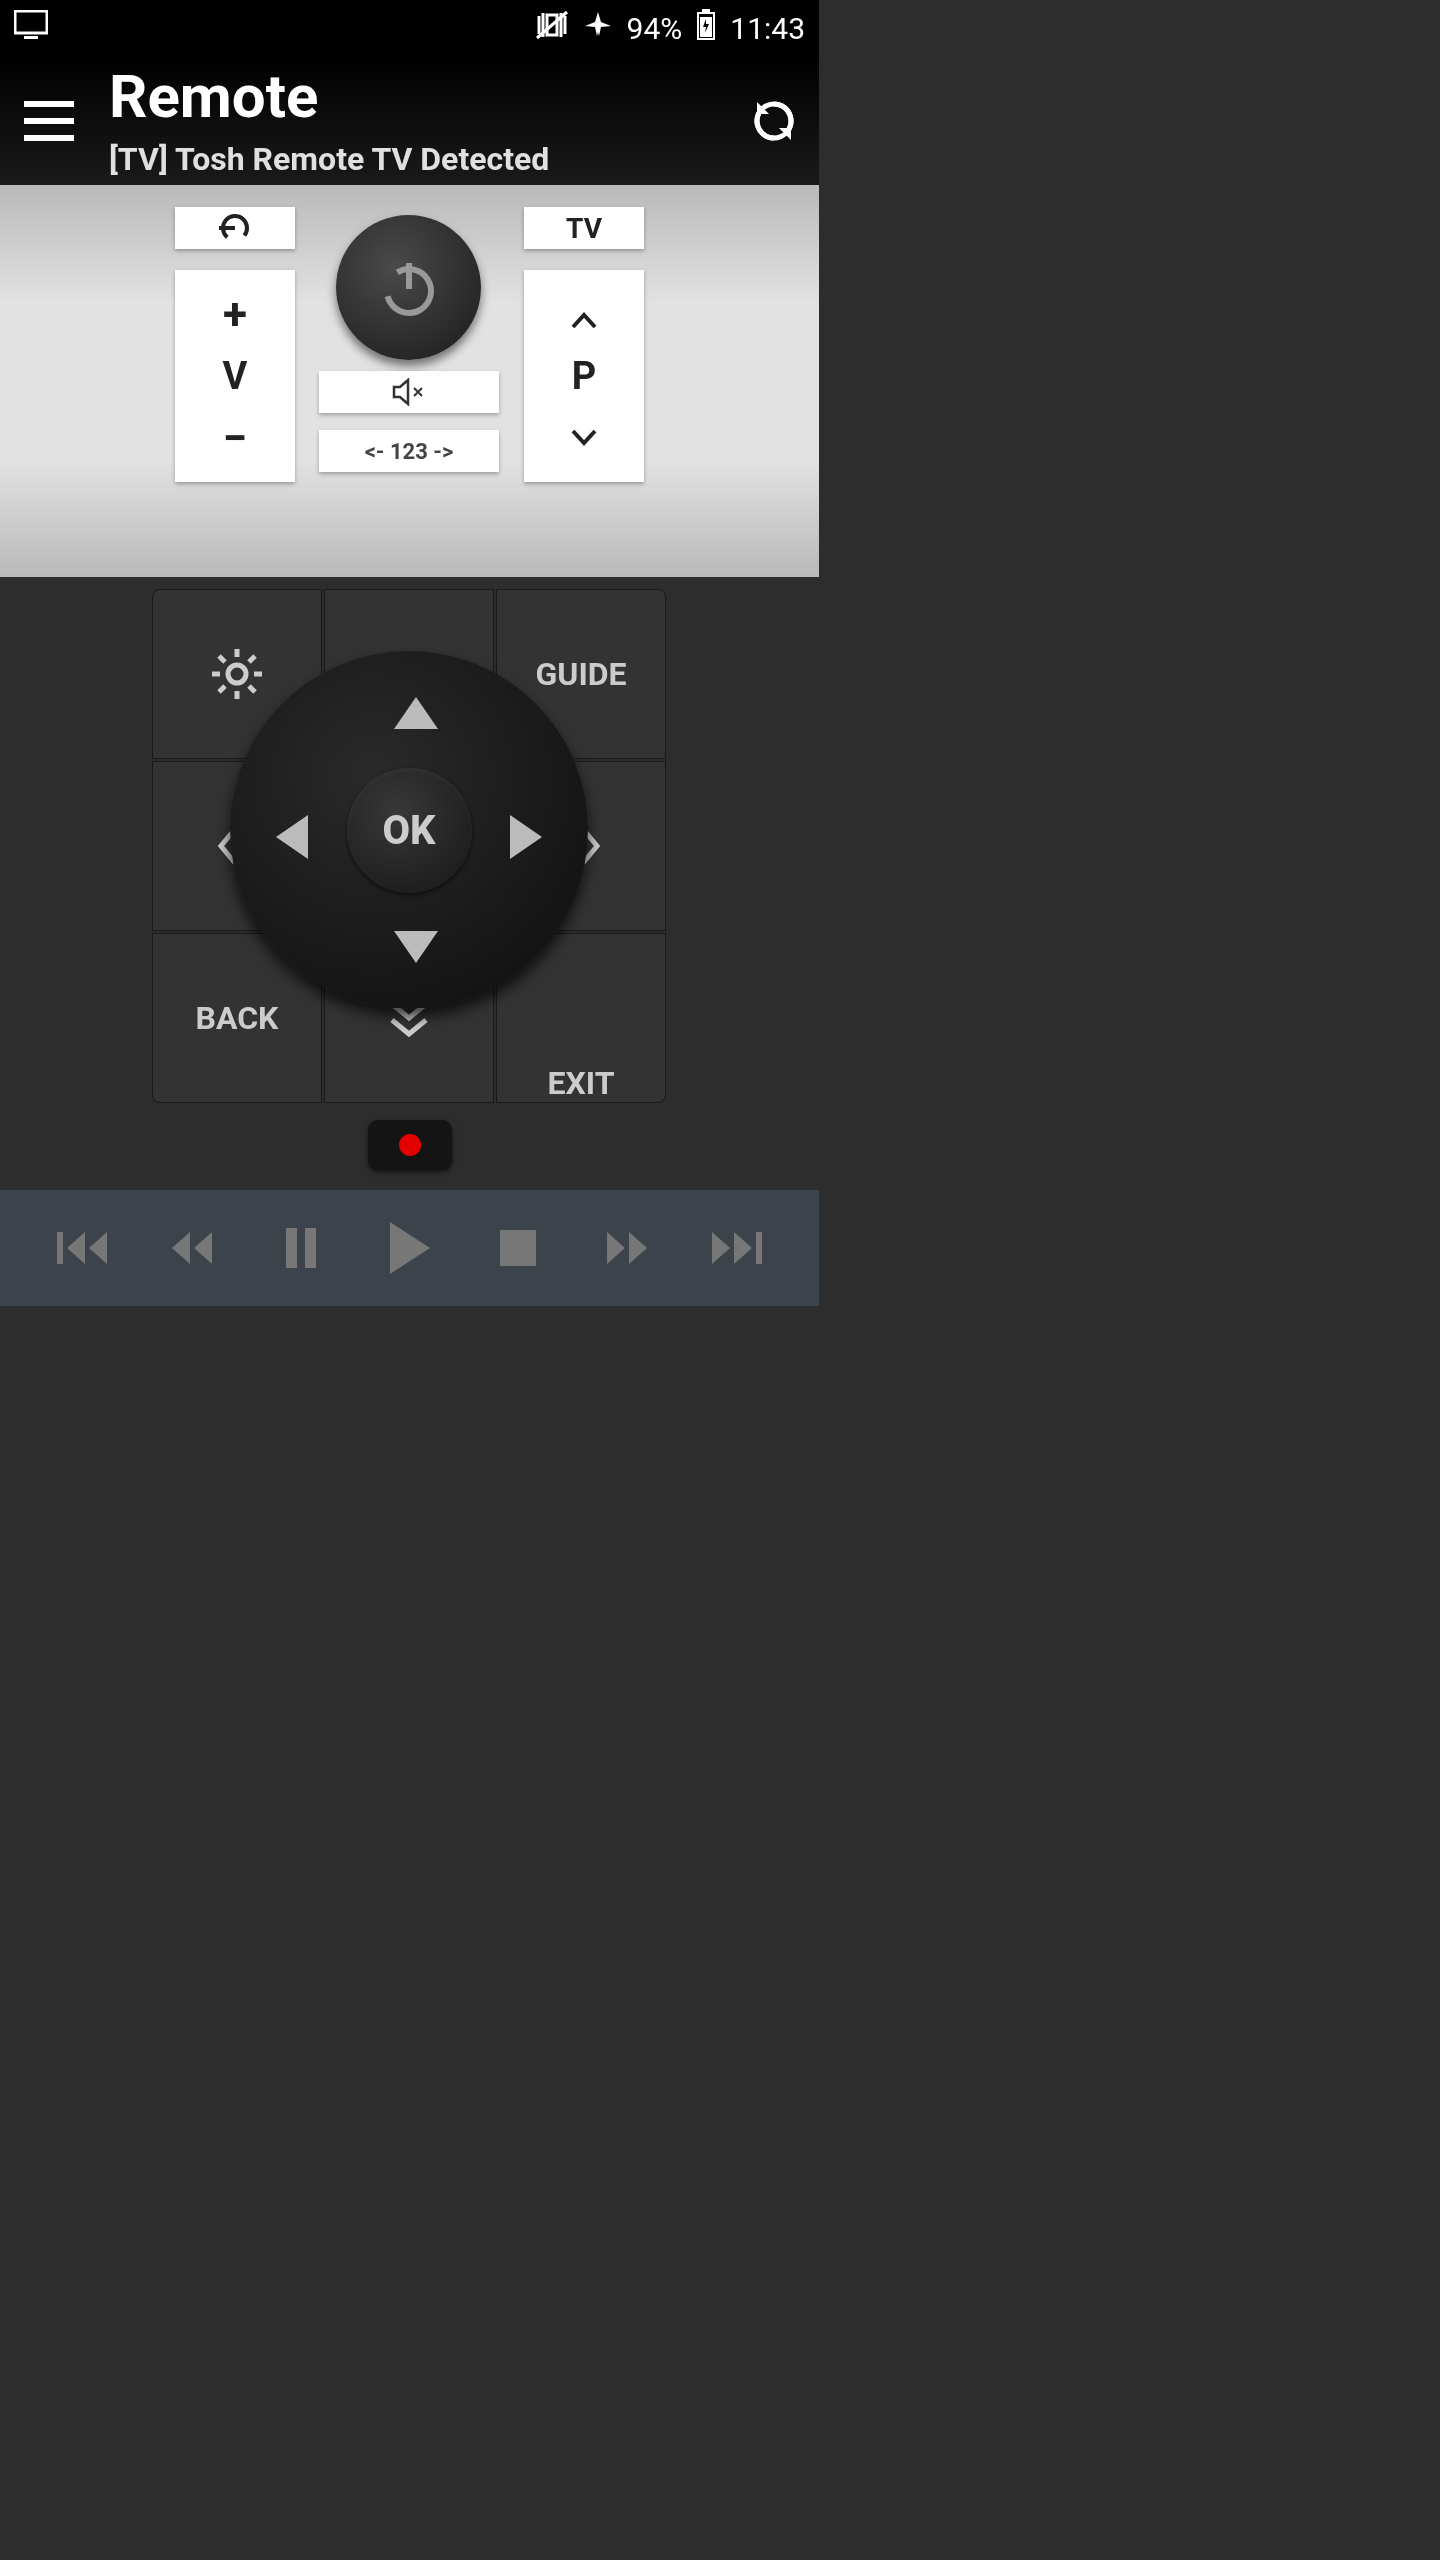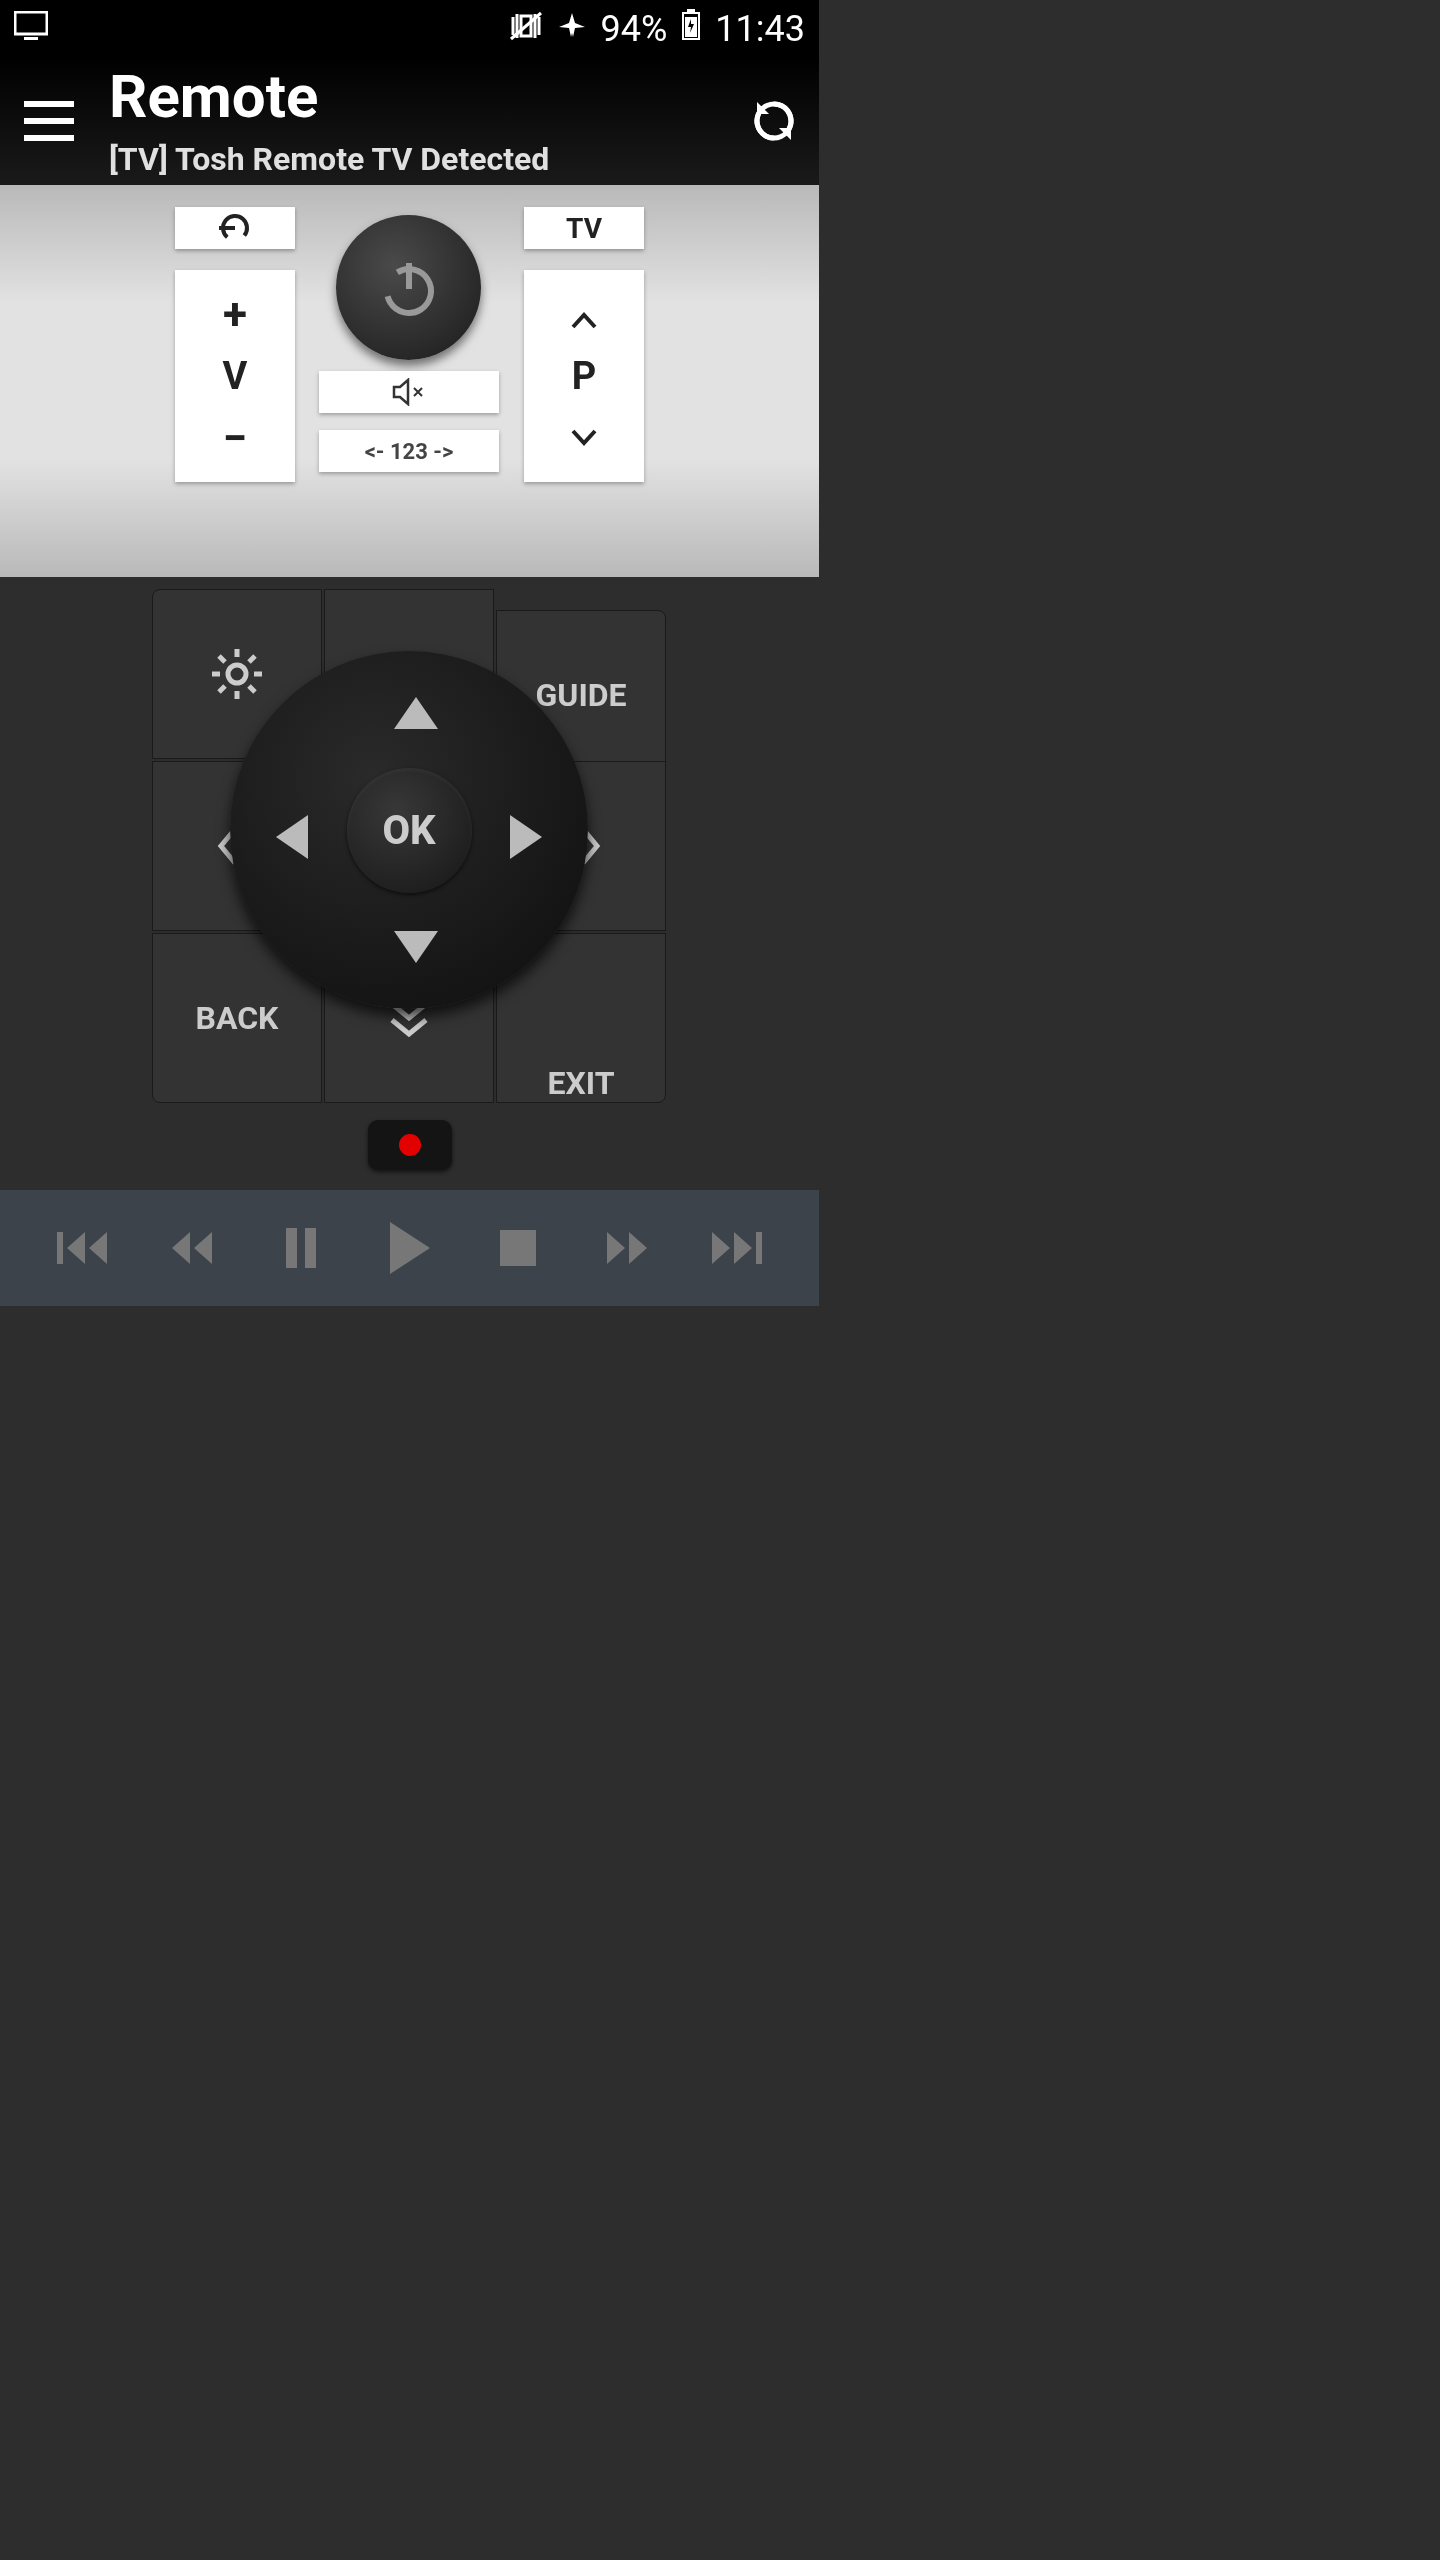--- a/index.html
+++ b/index.html
@@ -1,20 +1,20 @@
 <!DOCTYPE html>
 <html><head>
 <meta charset="utf-8">
 <style>
   * { margin:0; padding:0; box-sizing:border-box; font-family: Roboto, "Segoe UI", Arial, sans-serif; }
   html,body { width:819px; height:1456px; background:#2d2d2d; overflow:hidden; }
   .screen { width:819px; height:1456px; position:relative; background:#2d2d2d; display:flex; flex-direction:column; }
 
   
-  .status-bar { height:57px; background:#000; display:flex; align-items:center; justify-content:space-between; padding:0 14px; color:#fff; font-size:36px; font-weight:400; }
+  .status-bar { height:57px; background:#000; display:flex; align-items:center; justify-content:space-between; padding:0 14px; color:#fff; font-size:30px; font-weight:400; }
   .status-left, .status-right { display:flex; align-items:center; gap:10px; }
   .status-right { gap:14px; }
 
   
   .app-header { height:128px; background:linear-gradient(#000 0%, #1a1a1a 100%); display:flex; align-items:center; padding:0 20px 0 24px; color:#fff; }
   .hamburger { width:50px; height:40px; display:flex; flex-direction:column; justify-content:space-between; margin-right:35px; }
   .hamburger span { height:6px; background:#fff; }
   .header-text { flex:1; }
   .header-title { font-size:60px; font-weight:700; line-height:1.1; }
   .header-sub   { font-size:32px; font-weight:700; color:#e0e0e0; margin-top:10px; }
@@ -35,21 +35,21 @@
   .mute   { left:319px; top:186px; width:180px; height:42px; }
 
   .power { position:absolute; left:336px; top:30px; width:145px; height:145px; border-radius:50%; background:radial-gradient(circle at 40% 35%, #4a4a4a, #1a1a1a); box-shadow:0 6px 10px rgba(0,0,0,0.5); display:flex; align-items:center; justify-content:center; color:#aaa; }
 
   
   .nav-panel { margin-top:12px; padding:0 0; display:flex; justify-content:center; }
   .grid9 { width:515px; height:515px; position:relative; }
   .cell { position:absolute; width:170px; height:170px; background:#333; border:1px solid #1a1a1a; display:flex; align-items:center; justify-content:center; color:#ccc; font-size:32px; font-weight:700; }
   .c-tl { left:0;   top:0;   border-top-left-radius:8px; }
   .c-tm { left:172px; top:0; }
-  .c-tr { left:344px; top:0; border-top-right-radius:8px;margin-top:21px; }
+  .c-tr { left:344px; top:0; border-top-right-radius:8px; }
   .c-ml { left:0;   top:172px; }
   .c-mr { left:344px; top:172px; }
   .c-bl { left:0;   top:344px; border-bottom-left-radius:8px; }
   .c-bm { left:172px; top:344px; }
   .c-br { left:344px; top:344px; border-bottom-right-radius:8px;align-items:flex-end; }
 
   .dpad { position:absolute; left:78px; top:62px; width:358px; height:358px; border-radius:50%; background:radial-gradient(circle at 40% 35%, #2a2a2a, #0d0d0d); box-shadow:0 8px 14px rgba(0,0,0,0.7); display:flex; align-items:center; justify-content:center; }
   .okbtn { width:125px; height:125px; border-radius:50%; background:radial-gradient(circle at 40% 35%, #383838, #161616); box-shadow:inset 0 2px 4px rgba(255,255,255,0.05), 0 2px 4px rgba(0,0,0,0.6); display:flex; align-items:center; justify-content:center; font-size:40px; font-weight:800; color:#ccc; }
   .tri { position:absolute; width:0; height:0; }
   .tri-up    { left:164px; top:46px;  border-left:22px solid transparent; border-right:22px solid transparent; border-bottom:32px solid #bbb; }

